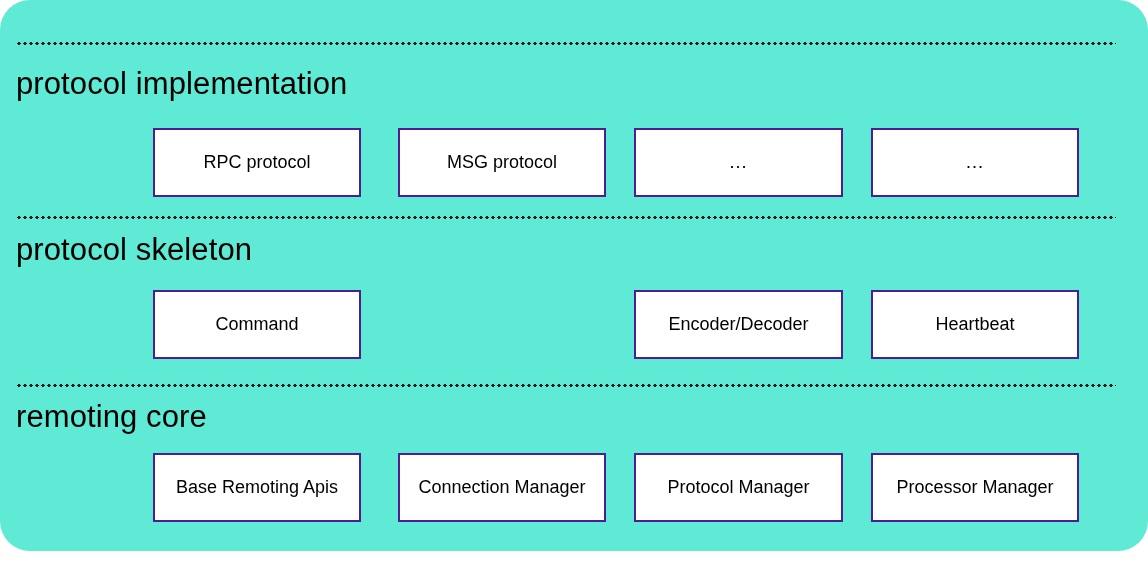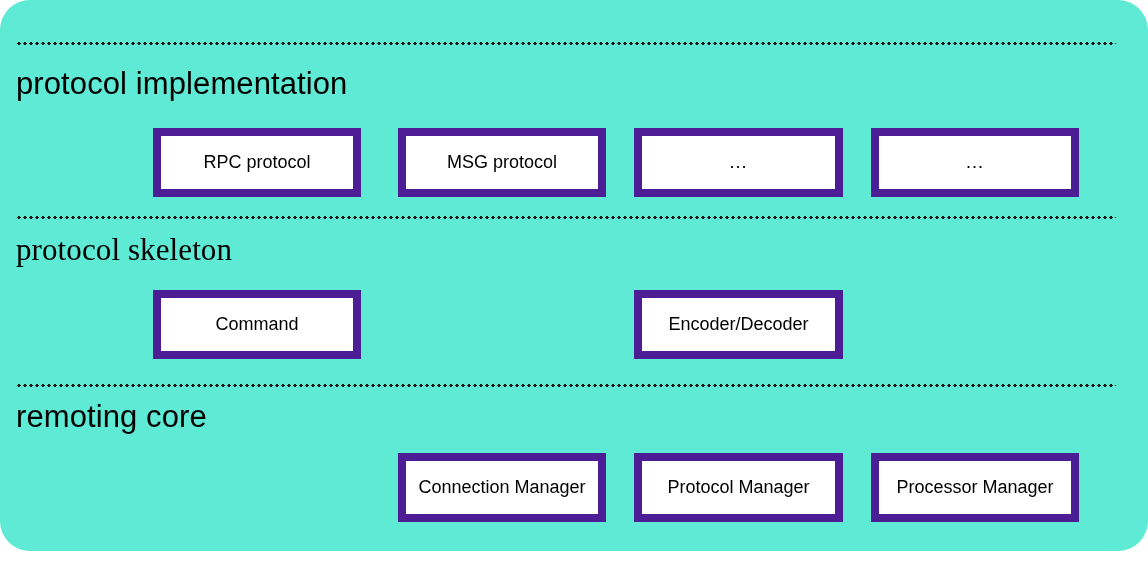--- a/index.html
+++ b/index.html
@@ -43,28 +43,28 @@
     position: absolute;
     left: 16px;
     font-size: 31px;
     font-weight: 300;
     letter-spacing: 0.1px;
     line-height: 1;
     white-space: nowrap;
     color: #000000;
   }
   .title-1 { top: 68px; }
-  .title-2 { top: 234px; font-family: Liberation Serif, serif; }
+  .title-2 { top: 234px; }
   .title-3 { top: 401px; }
 
   
   .box {
     position: absolute;
     box-sizing: border-box;
-    border: 8px solid #4c1d95;
+    border: 2px solid #4c1d95;
     background: #ffffff;
     display: flex;
     align-items: center;
     justify-content: center;
     font-size: 18px;
     font-weight: 400;
     line-height: 1.2;
     color: #000000;
     text-align: center;
     white-space: nowrap;
@@ -105,25 +105,27 @@
 
   <div class="separator sep-2"></div>
 
   <div class="layer-title title-2">protocol skeleton</div>
 
   <div class="box col-1 row-2">Command</div>
 
 
   <div class="box col-3 row-2">Encoder/Decoder</div>
 
+  <div class="box col-4 row-2">Heartbeat</div>
 
   <div class="separator sep-3"></div>
 
   <div class="layer-title title-3">remoting core</div>
 
+  <div class="box col-1 row-3">Base Remoting Apis</div>
 
   <div class="box col-2 row-3">Connection Manager</div>
 
   <div class="box col-3 row-3">Protocol Manager</div>
 
   <div class="box col-4 row-3">Processor Manager</div>
 
 </div>
 
 </body></html>

